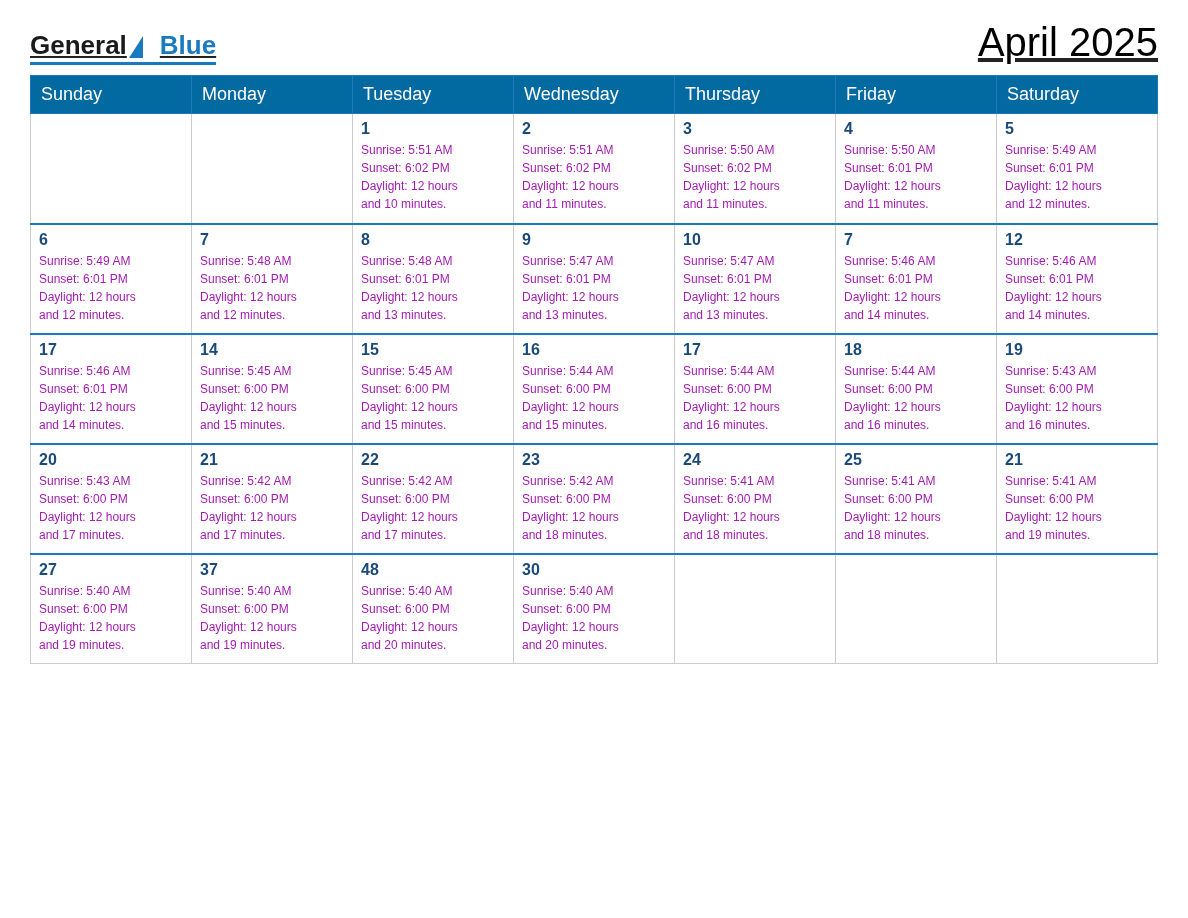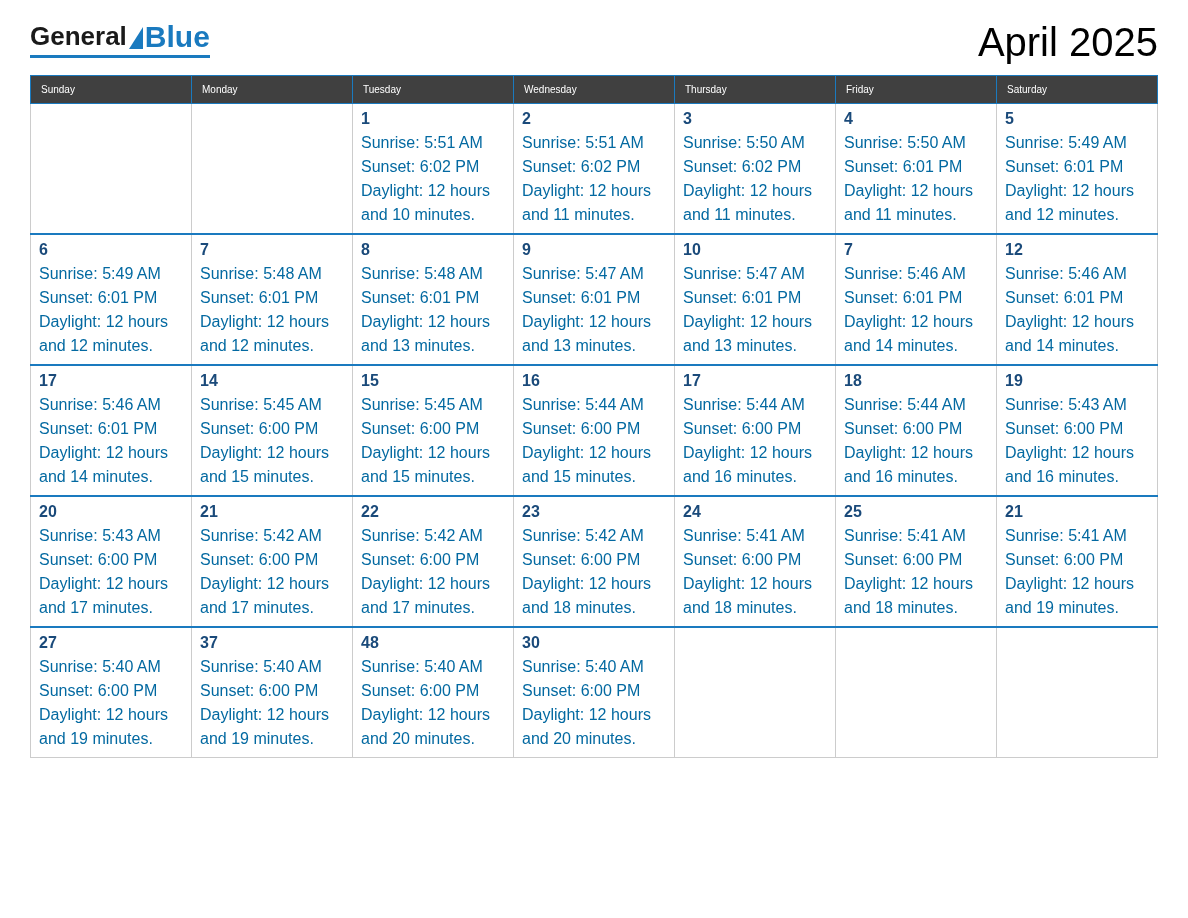--- a/index.html
+++ b/index.html
@@ -7,22 +7,23 @@
       font-family: Arial, sans-serif;
       background: #fff;
       color: #222;
       width: 1188px;
       min-height: 918px;
       padding: 20px 30px;
     }
     .header {
       display: flex;
       justify-content: space-between;
-      align-items: flex-start;
+      align-items: flex-end;
       margin-bottom: 10px;
+      text-decoration: underline;
     }
     .logo {
       display: flex;
       flex-direction: column;
       align-items: flex-start;
       line-height: 1.1;
     }
     .logo-top {
       display: flex;
       align-items: center;
@@ -34,24 +35,24 @@
     .logo-triangle {
       display: inline-block;
       width: 0;
       height: 0;
       border-left: 14px solid transparent;
       border-bottom: 22px solid #1a7abf;
       margin-left: 2px;
       margin-bottom: -2px;
     }
     .logo-blue {
-      font-size: 30px;
+      font-size: 26px;
       font-weight: bold;
       color: #1a7abf;
-      margin-left: 2px;
+      margin-left: 17px;
     }
     .logo-underline {
       width: 100%;
       height: 3px;
       background: #1a7abf;
       margin-top: 2px;
     }
     .title-block {
       text-align: right;
     }
@@ -64,23 +65,23 @@
       font-size: 22px;
       font-weight: normal;
       color: #444;
     }
     .calendar {
       width: 100%;
       border-collapse: collapse;
       margin-top: 10px;
     }
     .calendar thead tr th {
-      background: #404040;
+      background: #0369a1;
       color: #fff;
-      font-size: 10px;
+      font-size: 18px;
       font-weight: normal;
       padding: 8px 10px;
       border: 1px solid #1a7abf;
       text-align: left;
     }
     .calendar tbody tr td {
       border: 1px solid #ccc;
       vertical-align: top;
       padding: 6px 8px;
       width: 14.28%;
@@ -88,22 +89,22 @@
       height: 110px;
     }
     .day-number {
       font-size: 16px;
       color: #1a4a7a;
       font-weight: bold;
       display: block;
       margin-bottom: 3px;
     }
     .day-info {
-      font-size: 16px;
-      color: #0369a1;
+      font-size: 12px;
+      color: #a21caf;
       line-height: 1.5;
     }
     .calendar tbody tr td.empty {
       background: #fff;
     }
     .row-divider td {
       border-top: 2px solid #1a7abf !important;
     }
   </style>
 </head>

